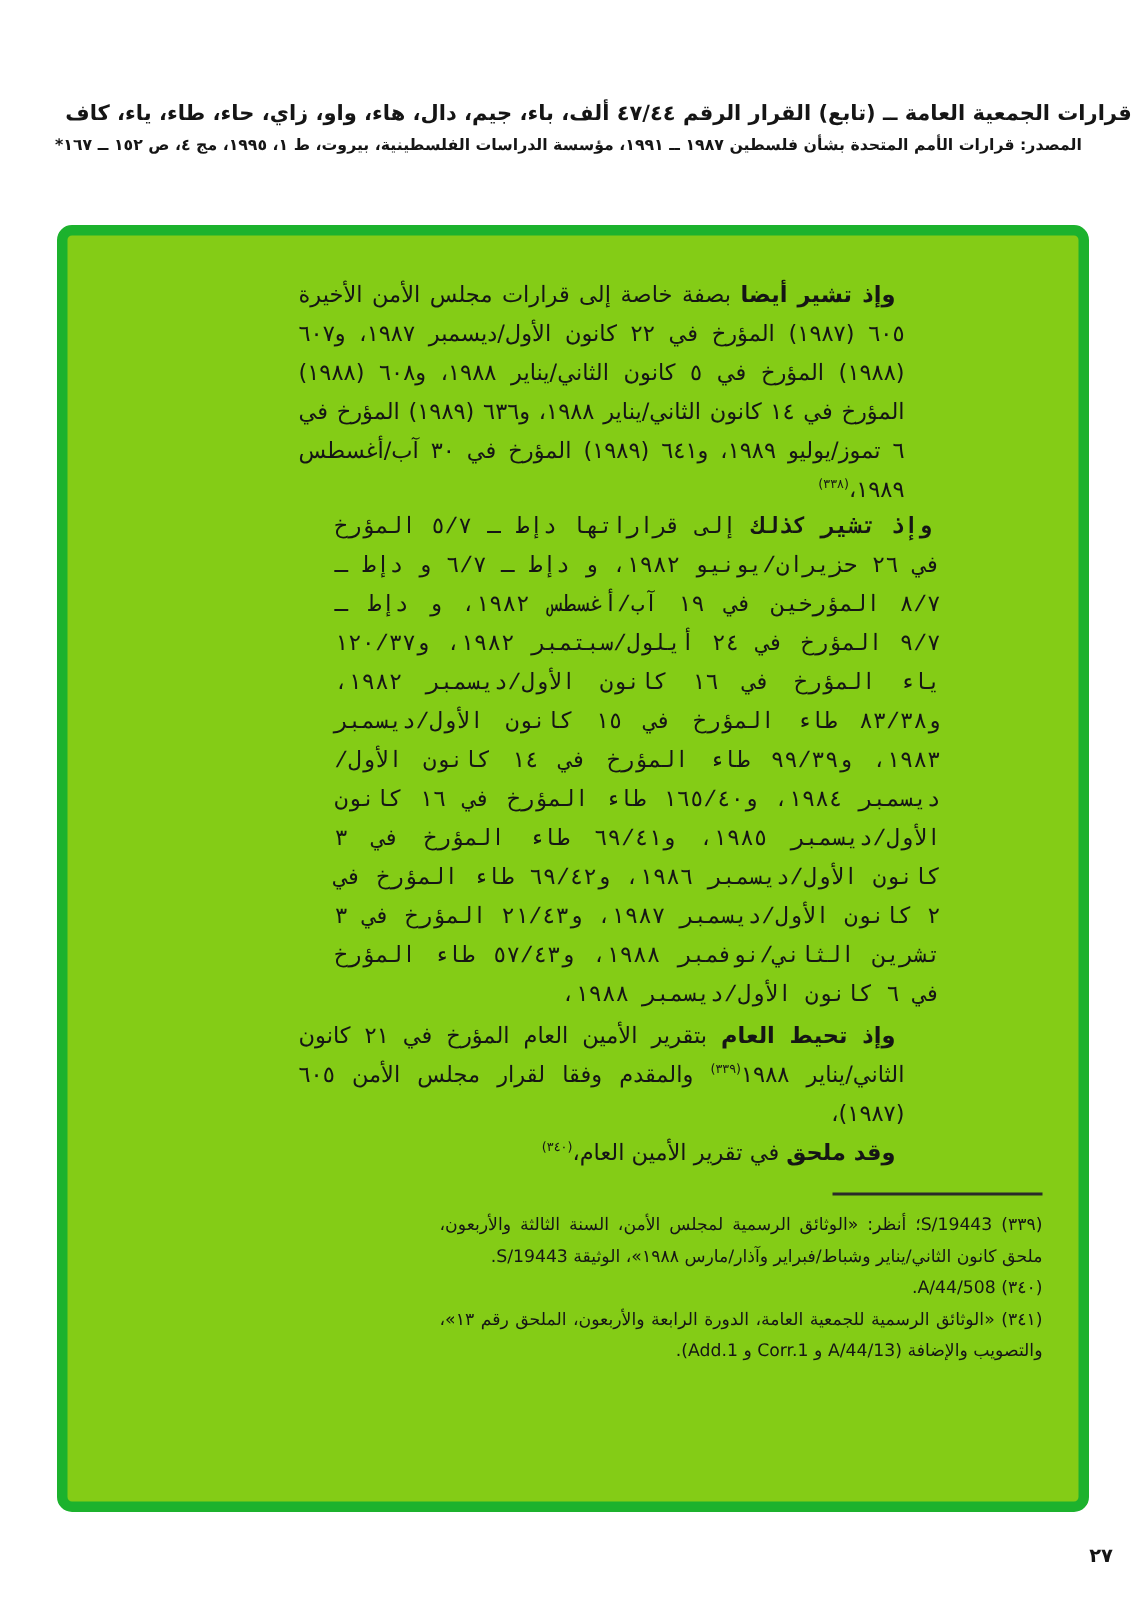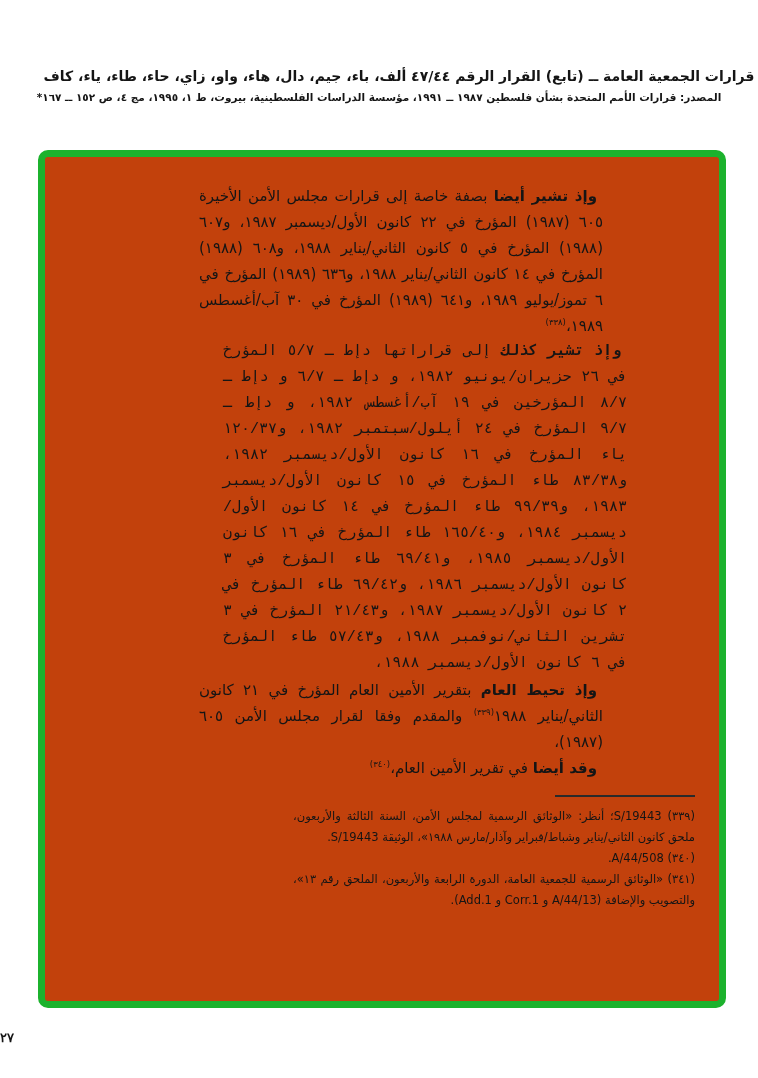--- a/index.html
+++ b/index.html
@@ -17,21 +17,21 @@
     letter-spacing:.2px;
     padding-left:40px;
   }
   .source-line{
     margin-top:7px;font-size:10.5px;font-weight:bold;white-space:nowrap;
     letter-spacing:.1px;
   }
   .green-frame{
     position:absolute;left:38px;top:150px;width:688px;height:858px;
     box-sizing:border-box;border:7px solid #1cb22d;border-radius:10px;
-    background:#c2410c;
+    background:#84cc16;
   }
   .body-text{
     direction:rtl;width:404px;margin:26px 116px 0 0;
     font-size:15px;line-height:26px;text-align:justify;
   }
   .body-text p.para{margin:0;padding:0;text-indent:6px;}
   .body-text p.para:nth-child(2){padding-left:0;margin-left:24px;margin-right:-24px;width:404px;font-family:Liberation Mono, monospace;}
   .body-text .bold{font-weight:bold;}
   .body-text sup{
     font-size:8.5px;line-height:0;vertical-align:6px;letter-spacing:0;
@@ -39,38 +39,38 @@
   .fn-sep{
     margin:14px 24px 0 0;width:140px;border-top:2px solid #2a2a2a;height:0;
   }
   .footnotes{
     direction:rtl;width:402px;margin:9px 24px 0 0;
     font-size:11.5px;line-height:21px;text-align:justify;
   }
   .footnotes p{margin:0;padding:0;}
   .fn-label{letter-spacing:.3px;}
   .page-number{
-    position:absolute;top:1030px;left:0;right:16px;text-align:left;
-    font-size:13px;font-weight:bold;font-family:Liberation Serif, serif;
+    position:absolute;top:1030px;left:0;right:16px;text-align:right;
+    font-size:13px;font-weight:bold;
   }
 </style>
 </head>
 <body>
 
 <div class="header-block">
   <div class="doc-title">قرارات الجمعية العامة ــ (تابع) القرار الرقم ٤٧/٤٤ ألف، باء، جيم، دال، هاء، واو، زاي، حاء، طاء، ياء، كاف</div>
   <div class="source-line">المصدر: قرارات الأمم المتحدة بشأن فلسطين ١٩٨٧ ــ ١٩٩١، مؤسسة الدراسات الفلسطينية، بيروت، ط ١، ١٩٩٥، مج ٤، ص ١٥٢ ــ ١٦٧*</div>
 </div>
 
 <div class="green-frame" style="border-color: rgb(28, 178, 45);">
   <div class="body-text">
       <p class="para"><span class="bold">وإذ تشير أيضا</span><span> بصفة خاصة إلى قرارات مجلس الأمن الأخيرة ٦٠٥ (١٩٨٧) المؤرخ في ٢٢ كانون الأول/ديسمبر ١٩٨٧، و٦٠٧ (١٩٨٨) المؤرخ في ٥ كانون الثاني/يناير ١٩٨٨، و٦٠٨ (١٩٨٨) المؤرخ في ١٤ كانون الثاني/يناير ١٩٨٨، و٦٣٦ (١٩٨٩) المؤرخ في ٦ تموز/يوليو ١٩٨٩، و٦٤١ (١٩٨٩) المؤرخ في ٣٠ آب/أغسطس ١٩٨٩،</span><sup>(٣٣٨)</sup></p>
       <p class="para"><span class="bold">وإذ تشير كذلك</span><span> إلى قراراتها دإط ـ ٥/٧ المؤرخ في ٢٦ حزيران/يونيو ١٩٨٢، و دإط ـ ٦/٧ و دإط ـ ٨/٧ المؤرخين في ١٩ آب/أغسطس ١٩٨٢، و دإط ـ ٩/٧ المؤرخ في ٢٤ أيلول/سبتمبر ١٩٨٢، و١٢٠/٣٧ ياء المؤرخ في ١٦ كانون الأول/ديسمبر ١٩٨٢، و٨٣/٣٨ طاء المؤرخ في ١٥ كانون الأول/ديسمبر ١٩٨٣، و٩٩/٣٩ طاء المؤرخ في ١٤ كانون الأول/ديسمبر ١٩٨٤، و١٦٥/٤٠ طاء المؤرخ في ١٦ كانون الأول/ديسمبر ١٩٨٥، و٦٩/٤١ طاء المؤرخ في ٣ كانون الأول/ديسمبر ١٩٨٦، و٦٩/٤٢ طاء المؤرخ في ٢ كانون الأول/ديسمبر ١٩٨٧، و٢١/٤٣ المؤرخ في ٣ تشرين الثاني/نوفمبر ١٩٨٨، و٥٧/٤٣ طاء المؤرخ في ٦ كانون الأول/ديسمبر ١٩٨٨،</span></p>
       <p class="para"><span class="bold">وإذ تحيط العام</span><span> بتقرير الأمين العام المؤرخ في ٢١ كانون الثاني/يناير ١٩٨٨</span><sup>(٣٣٩)</sup><span> والمقدم وفقا لقرار مجلس الأمن ٦٠٥ (١٩٨٧)،</span></p>
-      <p class="para"><span class="bold">وقد أيضا</span><span> في تقرير الأمين العام،</span><sup>(٣٤٠)</sup></p>
+      <p class="para"><span class="bold">وقد ملحق</span><span> في تقرير الأمين العام،</span><sup>(٣٤٠)</sup></p>
     </div>
   <div class="fn-sep"></div>
   <div class="footnotes">
       <p><span class="fn-label">(٣٣٩) </span><span>S/19443؛ أنظر: «الوثائق الرسمية لمجلس الأمن، السنة الثالثة والأربعون، ملحق كانون الثاني/يناير وشباط/فبراير وآذار/مارس ١٩٨٨»، الوثيقة S/19443.</span></p>
       <p><span class="fn-label">(٣٤٠) </span><span>A/44/508.</span></p>
       <p><span class="fn-label">(٣٤١) </span><span>«الوثائق الرسمية للجمعية العامة، الدورة الرابعة والأربعون، الملحق رقم ١٣»، والتصويب والإضافة (A/44/13 و Corr.1 و Add.1).</span></p>
     </div>
 </div>
 
 <div class="page-number">٢٧</div>

